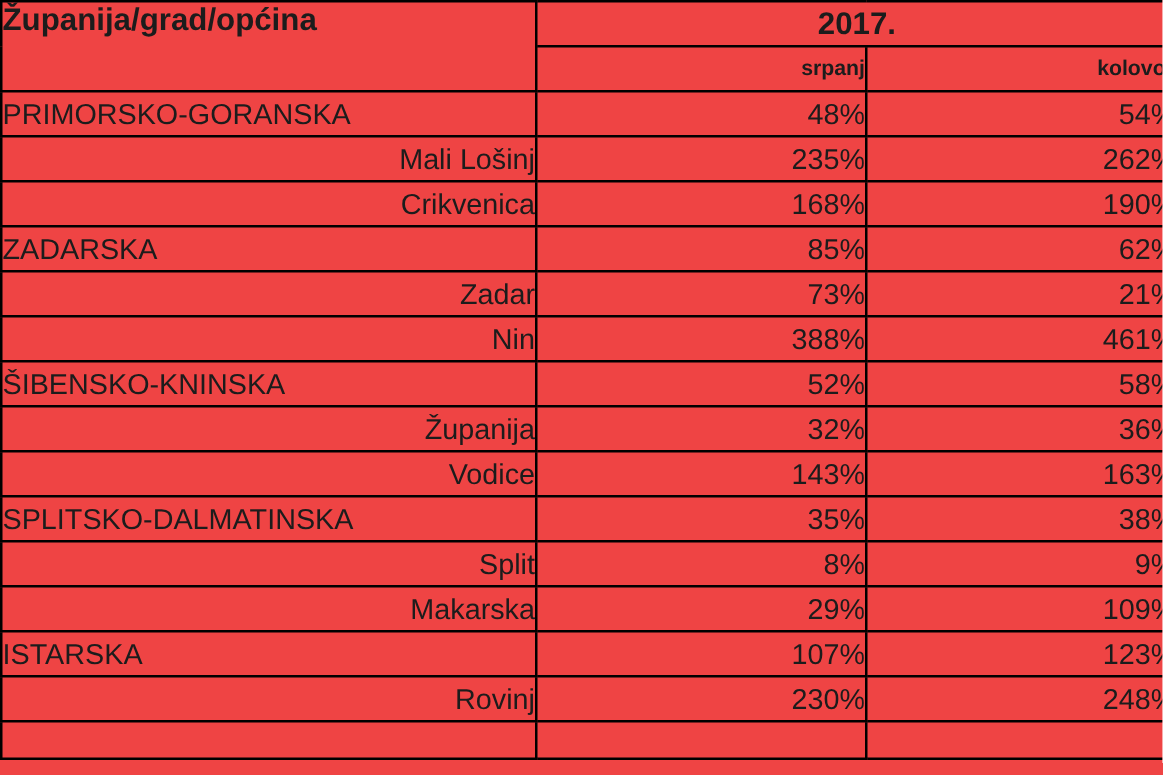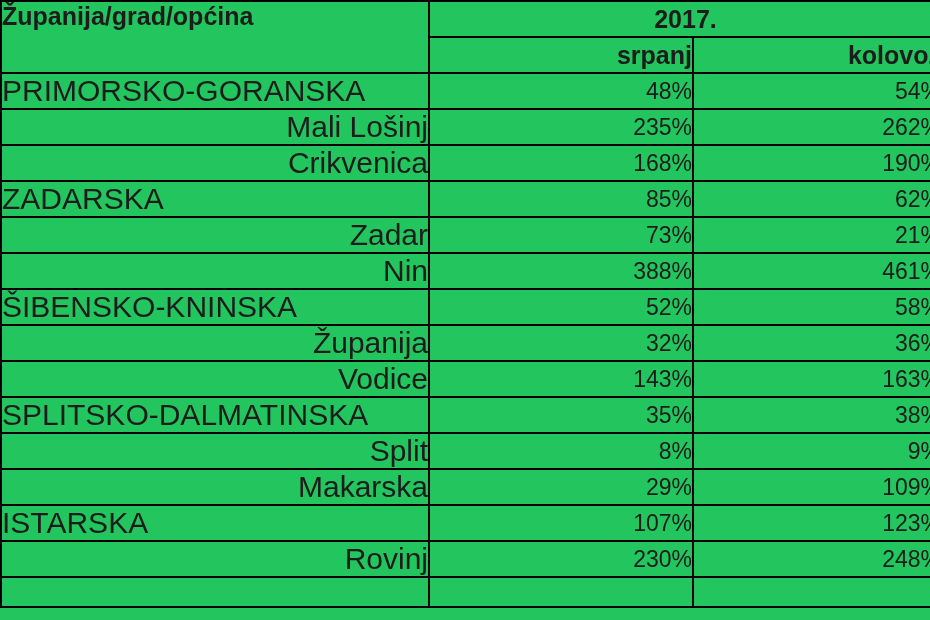--- a/index.html
+++ b/index.html
@@ -1,21 +1,21 @@
 <!DOCTYPE html>
 <html><head>
 <meta charset="utf-8">
 <style>
   html, body { margin: 0; padding: 0; background: #ffffff; }
   .canvas {
     position: relative;
     width: 930px;
     height: 620px;
     overflow: hidden;
-    background: #22c55e;
+    background: #ef4444;
     font-family: "Liberation Sans", sans-serif;
     color: #1c1c1c;
   }
   table.occ {
     border-collapse: collapse;
     table-layout: fixed;
     width: 941px;
     position: absolute;
     left: 0;
     top: 0;
@@ -42,26 +42,26 @@
   }
   th.year {
     text-align: center;
     vertical-align: middle;
     font-size: 25px;
     font-weight: bold;
   }
   th.month {
     text-align: right;
     vertical-align: middle;
-    font-size: 25px;
+    font-size: 17px;
     font-weight: bold;
   }
   th.m1 { padding-right: 7px; }
   th.m2 { padding-right: 14px; }
-  td.name { font-size: 30px; vertical-align: middle; }
+  td.name { font-size: 23px; vertical-align: middle; }
   td.county { text-align: left;  padding-left: 9px; padding-right: 9px; }
   td.city   { text-align: right; padding-right: 9px; padding-left: 9px; margin-left: 36px; }
   td.val {
     font-size: 23px;
     text-align: right;
     vertical-align: middle;
   }
   td.v1 { padding-right: 7px; border-radius: 10px; }
   td.v2 { padding-right: 14px; }
 </style>

